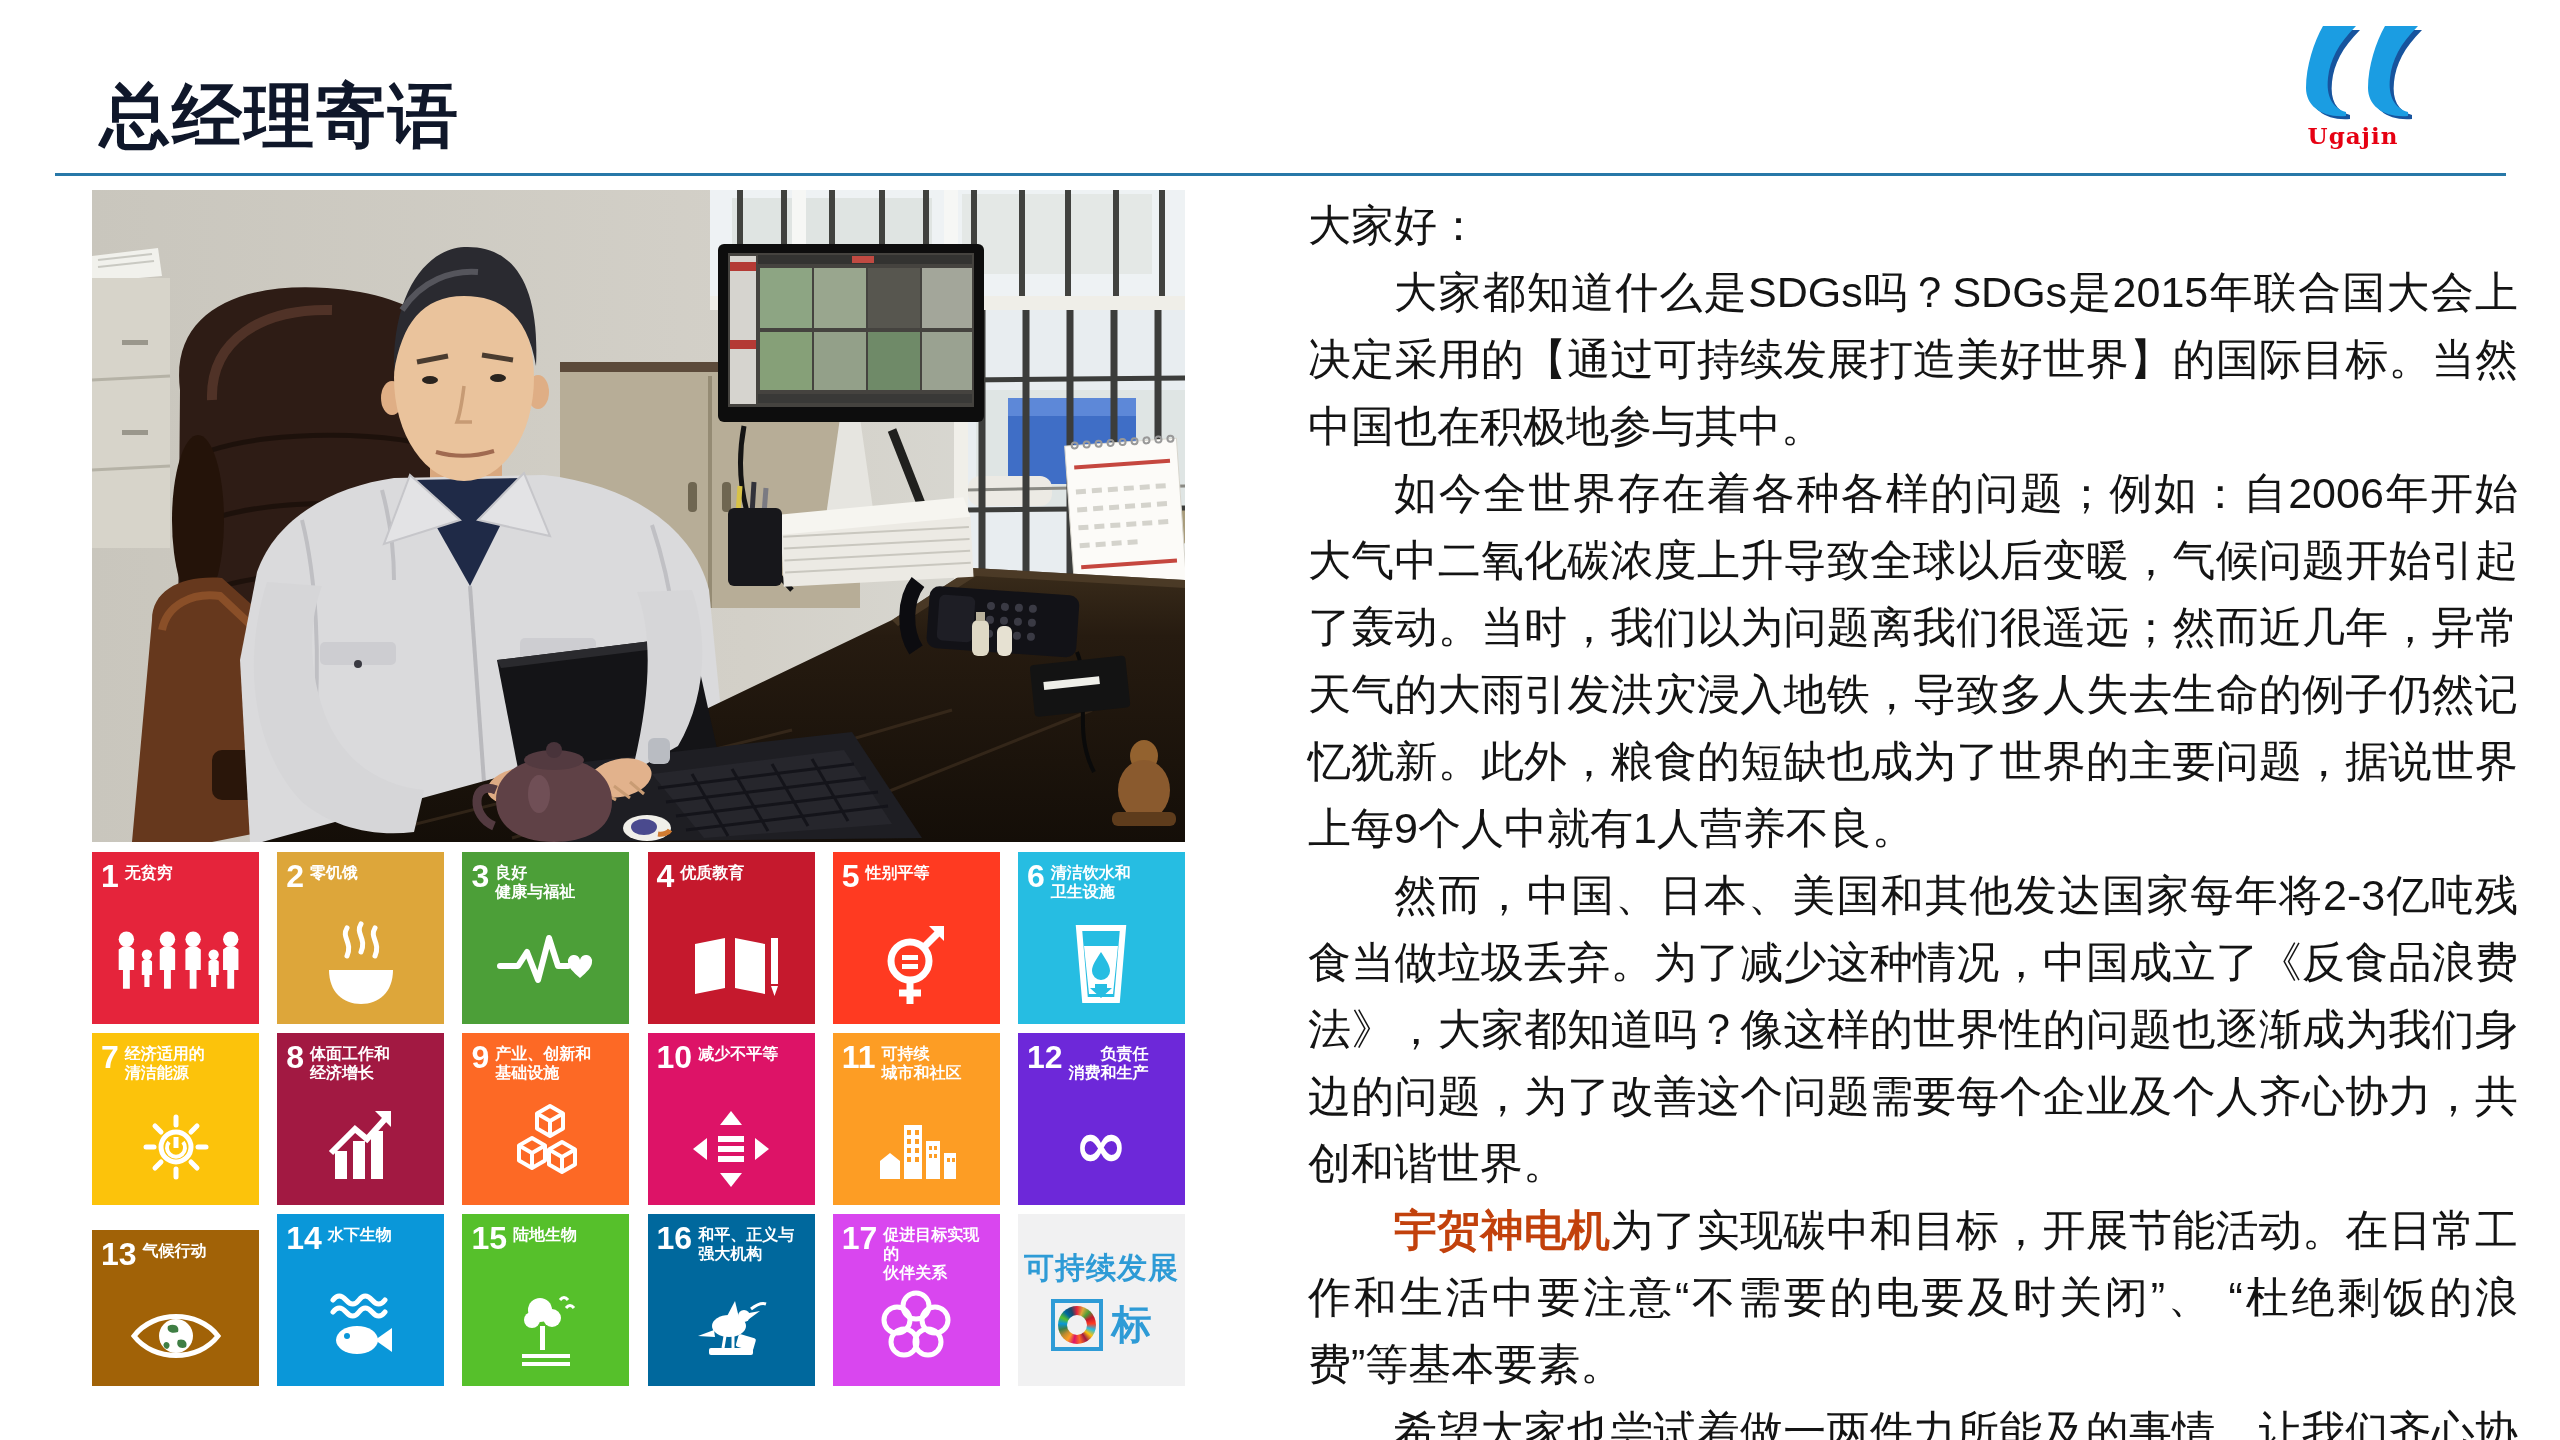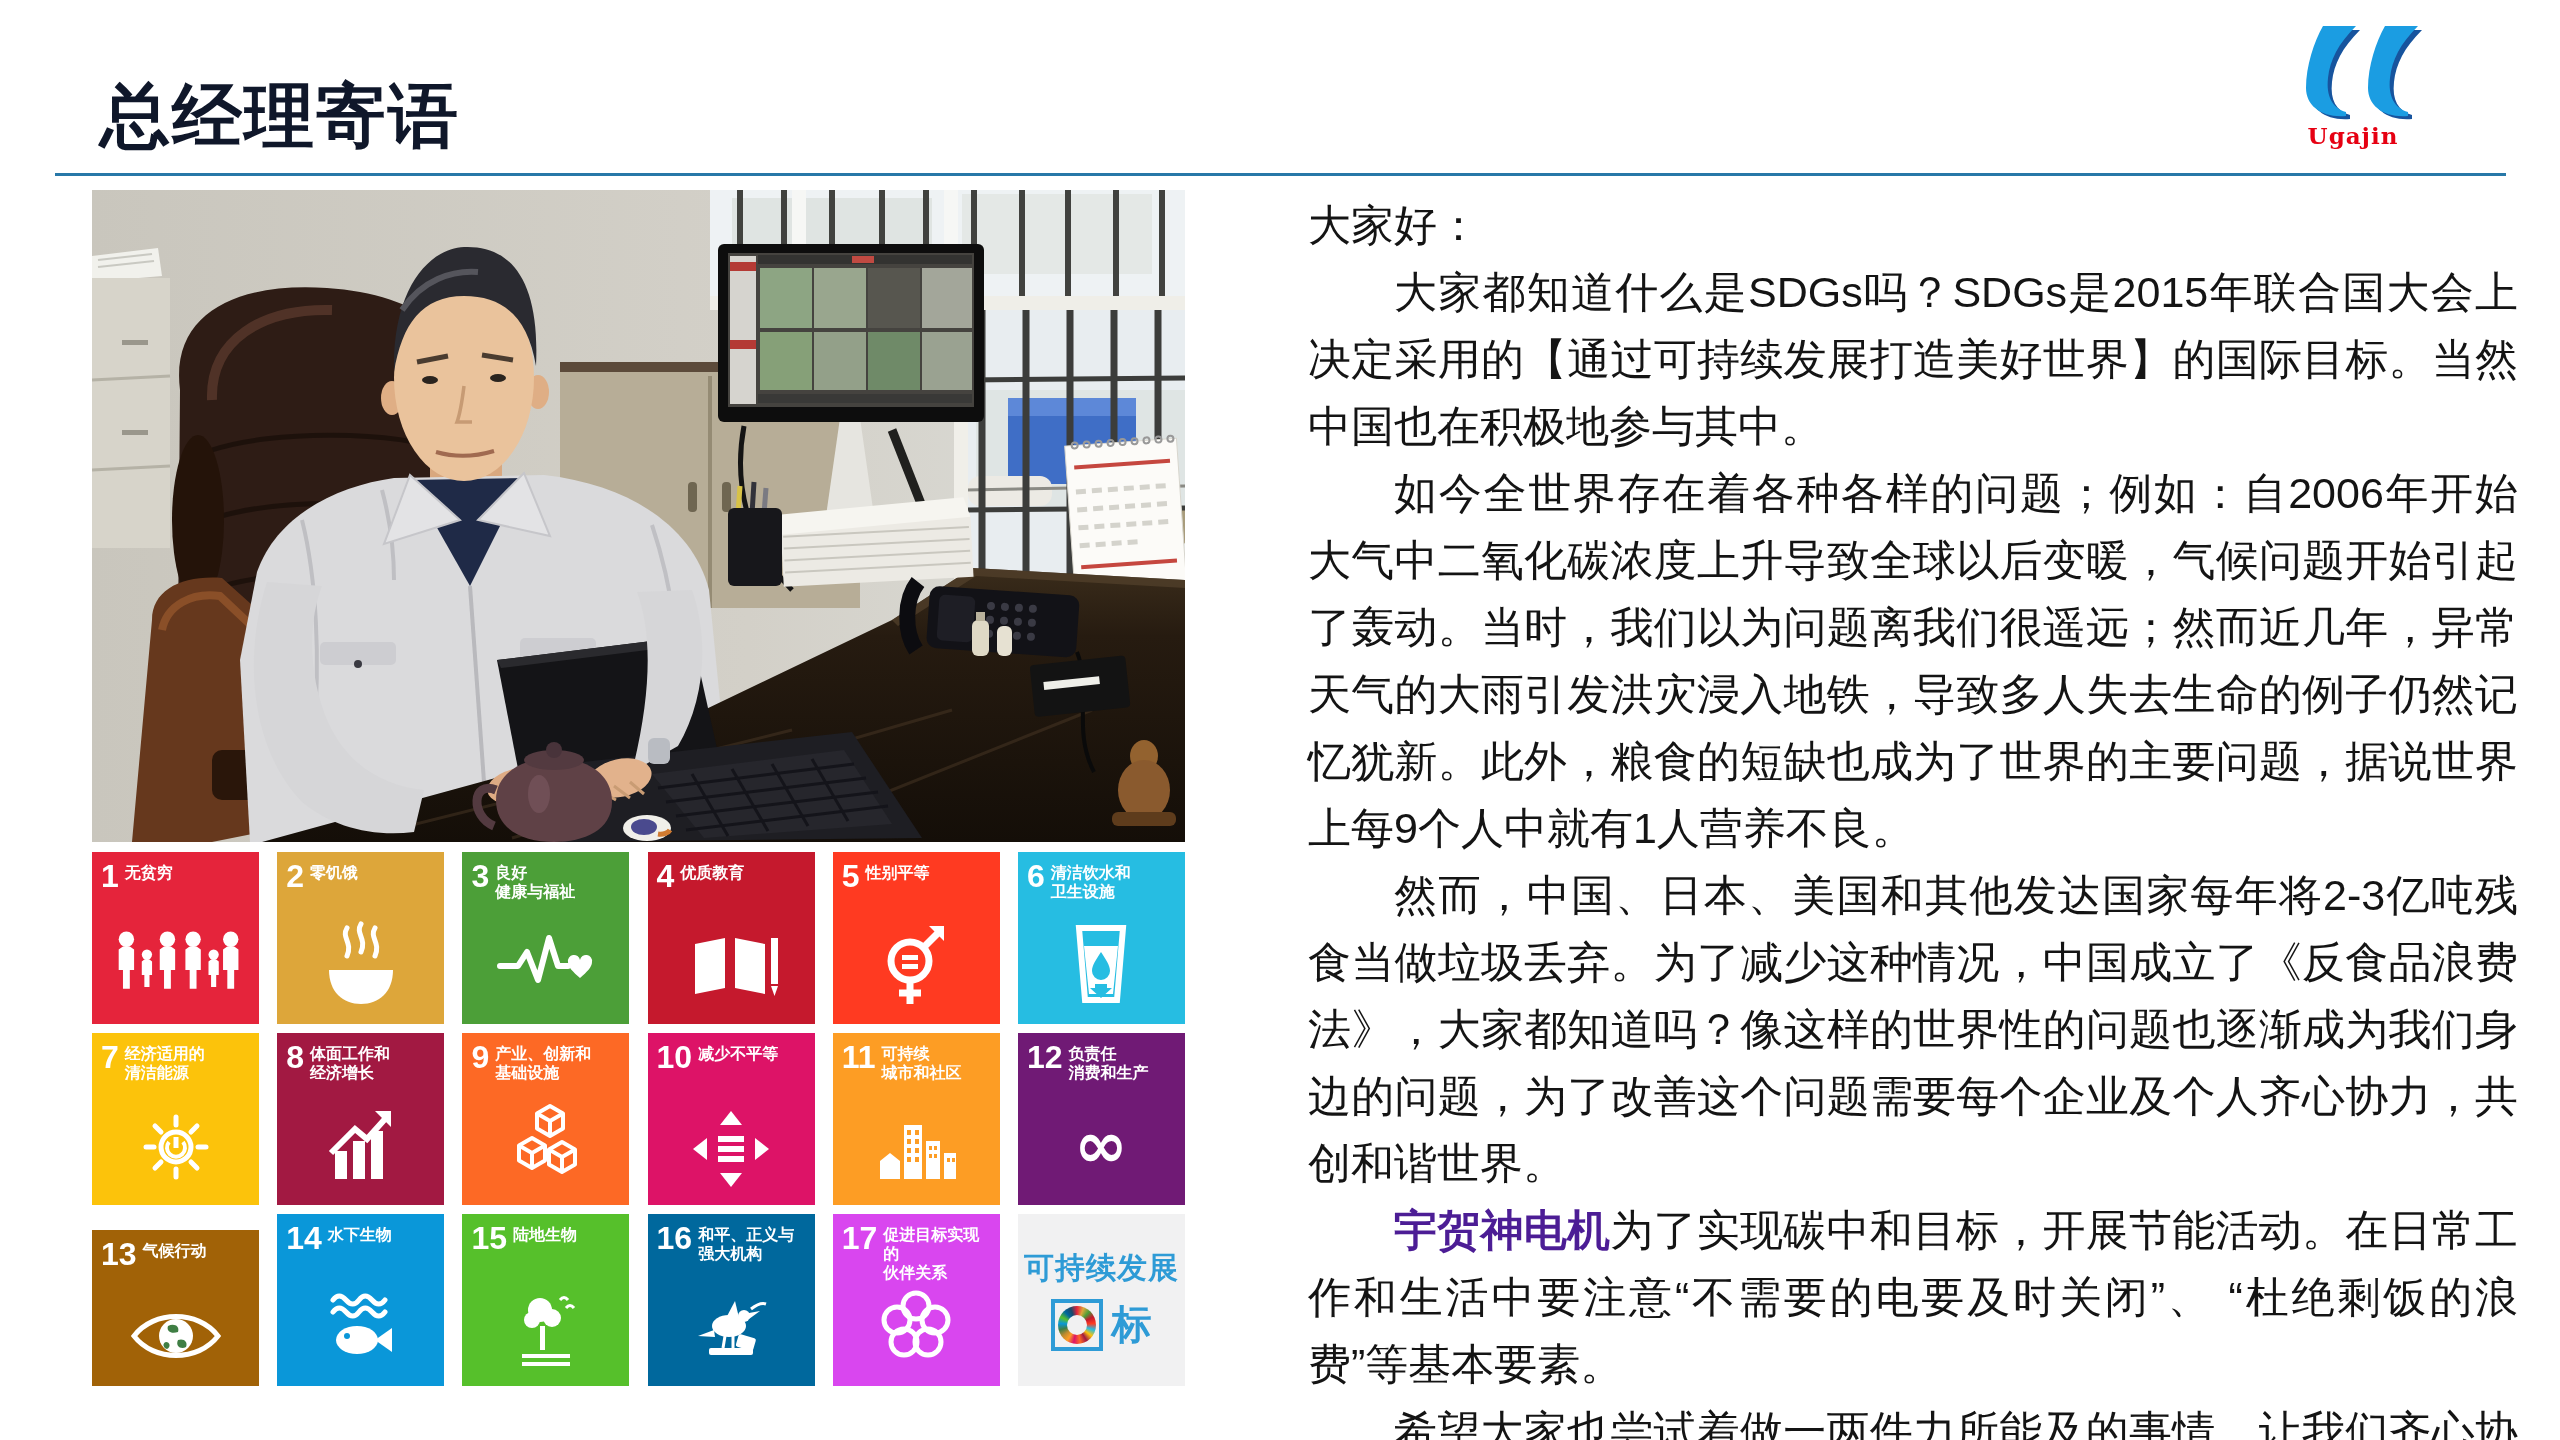--- a/index.html
+++ b/index.html
@@ -563,21 +563,21 @@
             <rect x="68" y="51" width="3" height="4"></rect>
           <rect x="63" y="59" width="3" height="4"></rect>
             <rect x="68" y="59" width="3" height="4"></rect>
           <rect x="81" y="63" width="3" height="4"></rect>
             <rect x="86" y="63" width="3" height="4"></rect>
         </g>
       </svg>
     </div>
   </div>
 
-  <div class="tile" style="background: #701a75;">
+  <div class="tile" style="background: #6d28d9; text-align: right;">
     <div class="tile-head">
         <span class="tile-num">12</span>
         <span class="tile-label">负责任
 消费和生产</span>
       </div>
     <div class="tile-icon">
       <svg viewBox="0 0 100 100">
         <text x="50" y="72" text-anchor="middle" font-size="64" font-weight="bold" fill="#fff" font-family="DejaVu Sans, sans-serif">∞</text>
       </svg>
     </div>
@@ -697,15 +697,15 @@
     </div>
   </div>
 
 </div>
 
 <div class="message">
   <p>大家好：</p>
   <p class="ind">大家都知道什么是SDGs吗？SDGs是2015年联合国大会上决定采用的【通过可持续发展打造美好世界】的国际目标。当然中国也在积极地参与其中。</p>
   <p class="ind">如今全世界存在着各种各样的问题；例如：自2006年开始大气中二氧化碳浓度上升导致全球以后变暖，气候问题开始引起了轰动。当时，我们以为问题离我们很遥远；然而近几年，异常天气的大雨引发洪灾浸入地铁，导致多人失去生命的例子仍然记忆犹新。此外，粮食的短缺也成为了世界的主要问题，据说世界上每9个人中就有1人营养不良。</p>
   <p class="ind">然而，中国、日本、美国和其他发达国家每年将2-3亿吨残食当做垃圾丢弃。为了减少这种情况，中国成立了《反食品浪费法》，大家都知道吗？像这样的世界性的问题也逐渐成为我们身边的问题，为了改善这个问题需要每个企业及个人齐心协力，共创和谐世界。</p>
-  <p class="ind"><span class="company" style="color: #4c1d95; font-family: Liberation Serif, serif;">宇贺神电机</span><span>为了实现碳中和目标，开展节能活动。在日常工作和生活中要注意“不需要的电要及时关闭”、 “杜绝剩饭的浪费”等基本要素。</span></p>
+  <p class="ind"><span class="company" style="color: #c2410c; font-family: Liberation Serif, serif;">宇贺神电机</span><span>为了实现碳中和目标，开展节能活动。在日常工作和生活中要注意“不需要的电要及时关闭”、 “杜绝剩饭的浪费”等基本要素。</span></p>
   <p class="ind">希望大家也尝试着做一两件力所能及的事情，让我们齐心协力为可持续发展创造美好生活做出贡献。</p>
 </div>
 
 </body></html>

